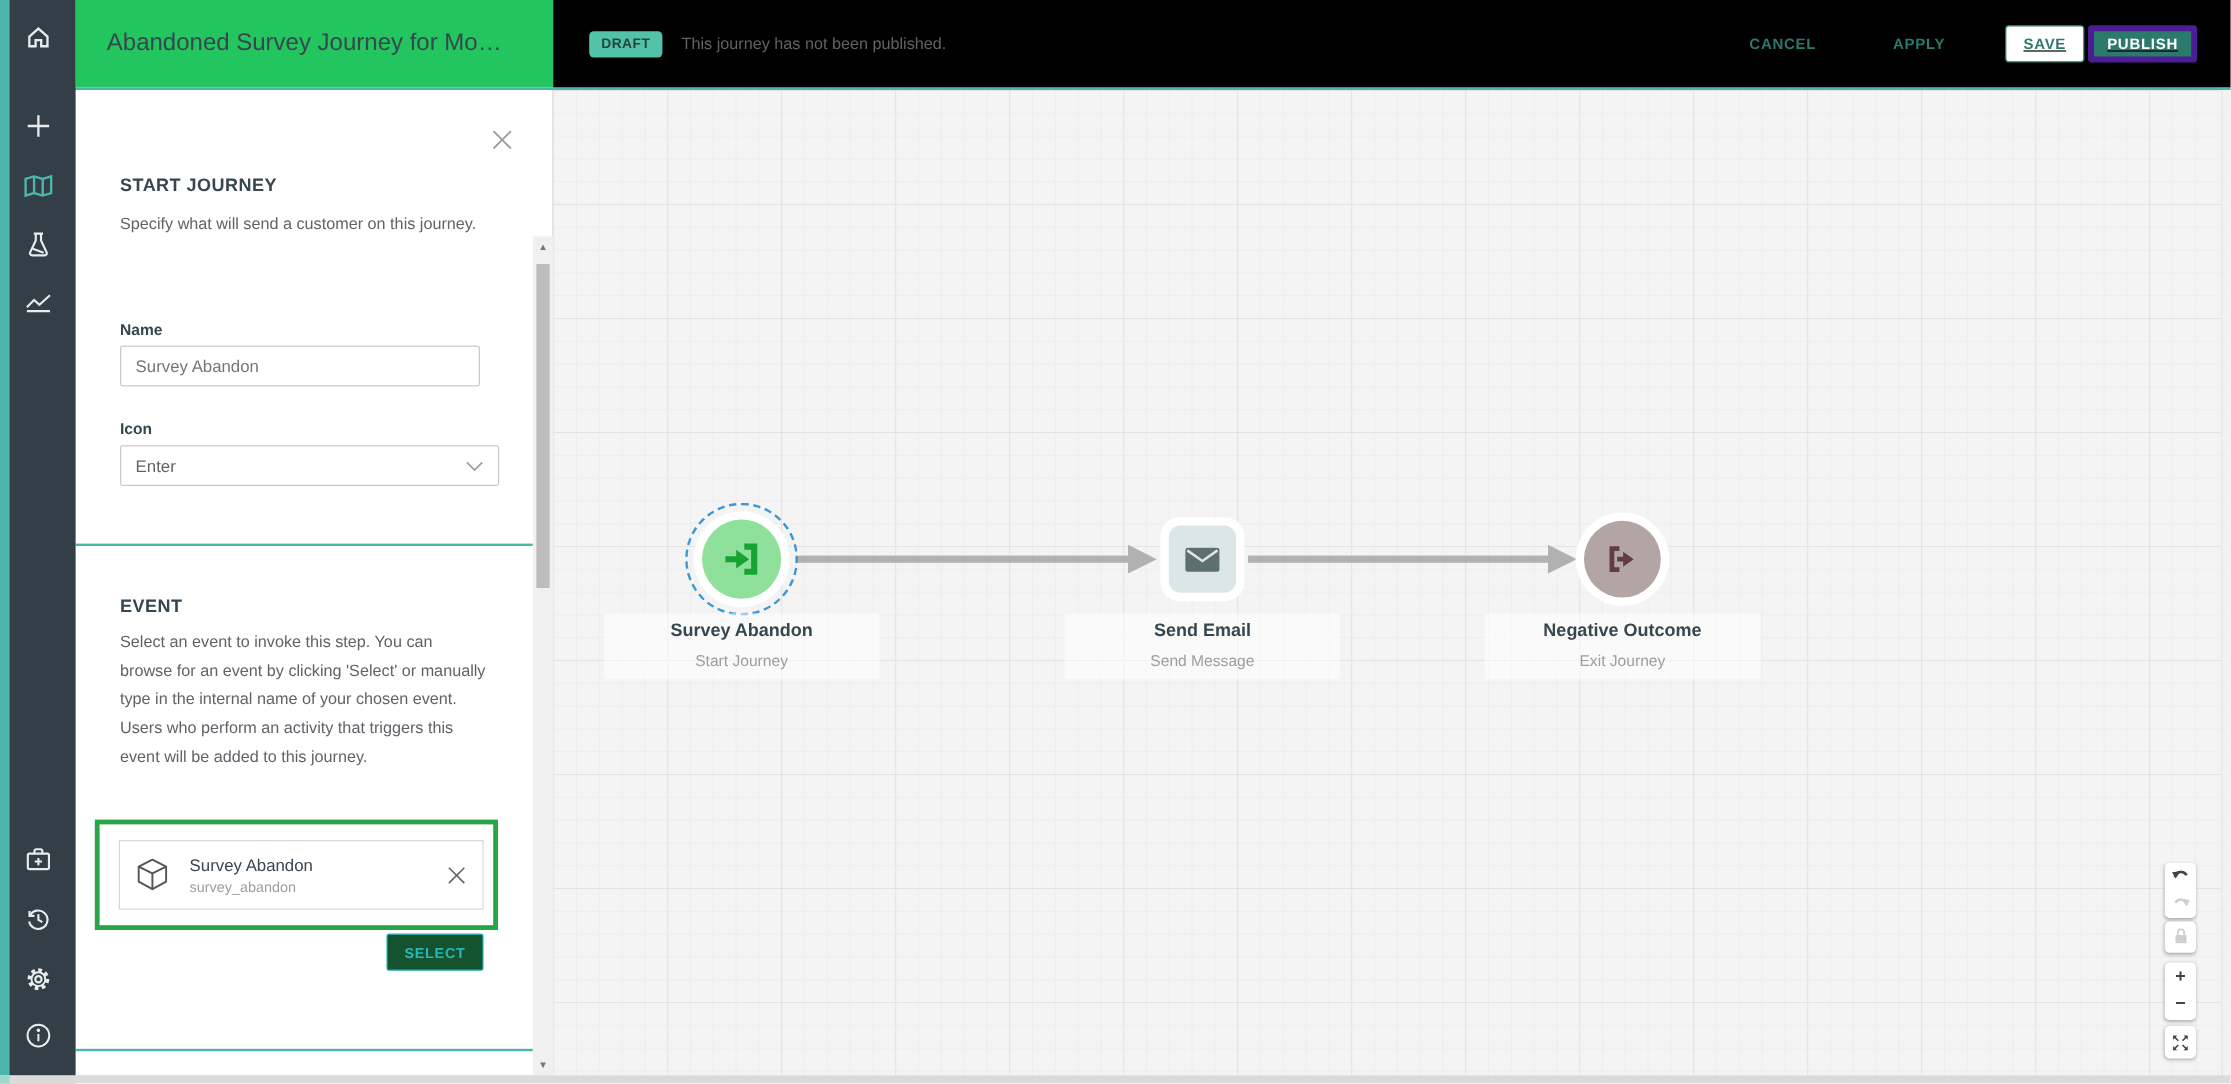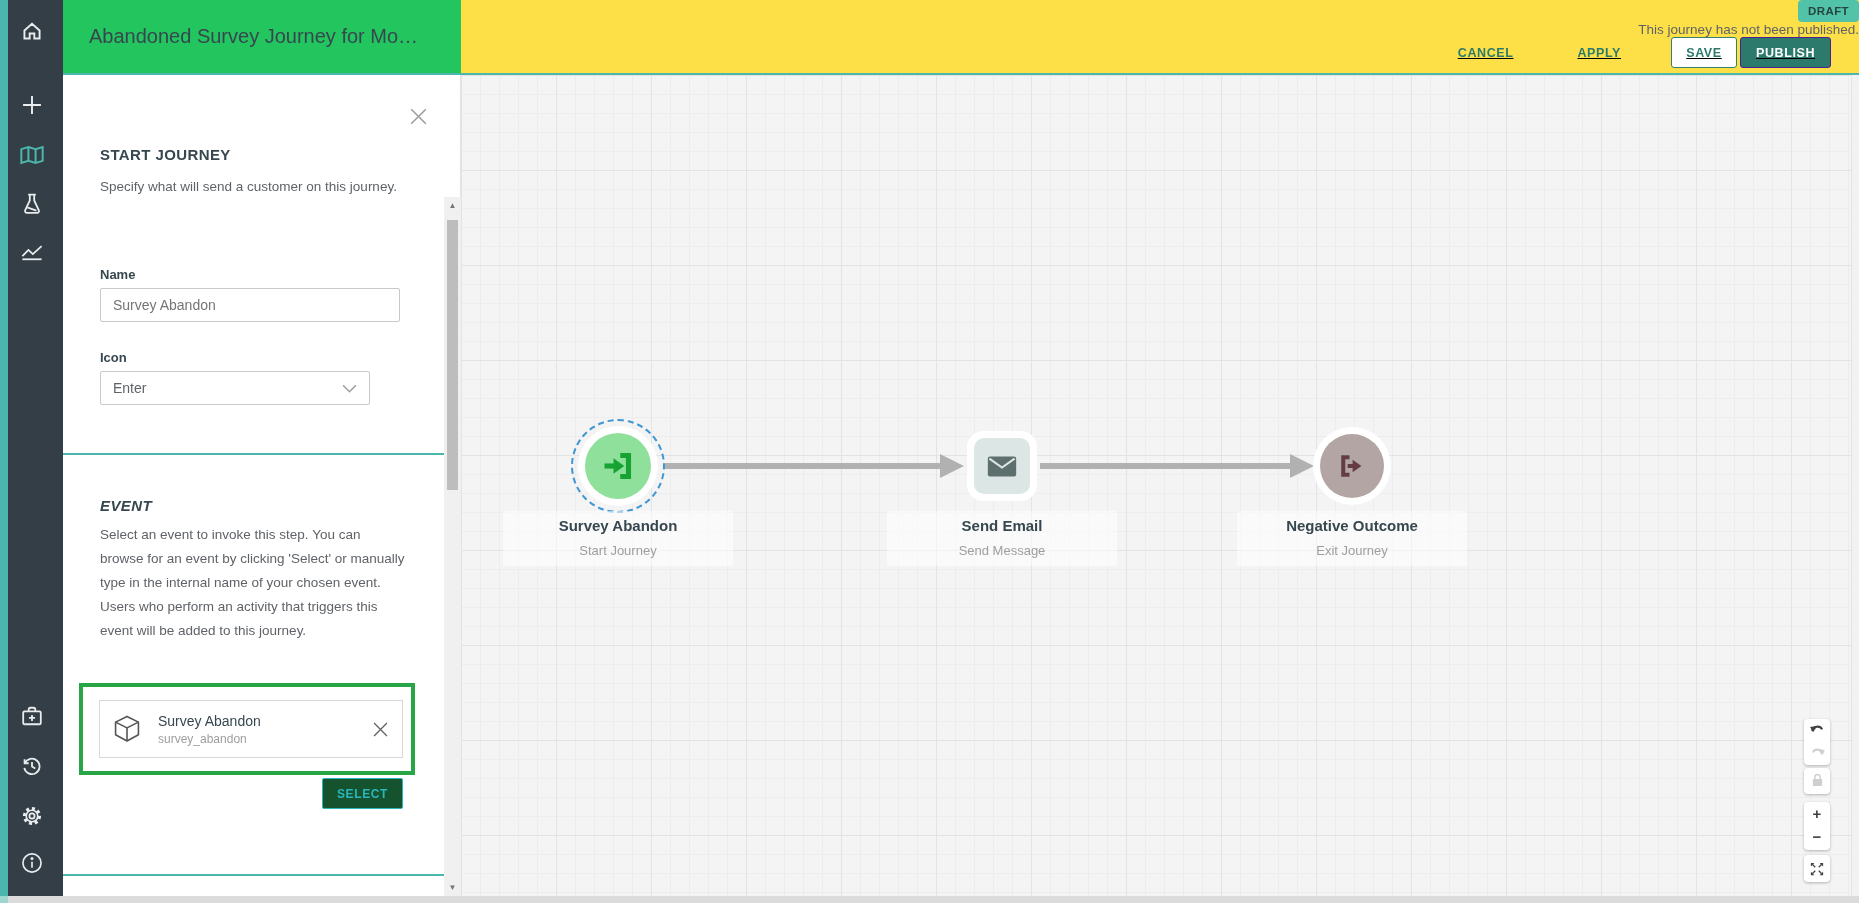--- a/index.html
+++ b/index.html
@@ -10,39 +10,39 @@
   
   #rail { position:absolute; left:0; top:0; width:63px; height:903px; background:#333e46; z-index:30; }
   #rail .stripe { position:absolute; left:0; top:0; width:8px; height:903px; background:#4db6ac; }
   .rail-icon { position:absolute; left:0; width:63px; height:40px; display:flex; align-items:center; justify-content:center; color:#e8ecee; cursor:pointer; }
   .rail-icon.active { color:#4db6ac; }
   .rail-icon svg { display:block; }
 
   
   #header-left { position:absolute; left:63px; top:0; width:398px; height:73px; background:#22c55e; z-index:20; display:flex; align-items:center; }
   #header-left .title { margin-left:26px; font-size:20px; color:#37474f; white-space:nowrap; overflow:hidden; }
-  #header-right { position:absolute; left:461px; top:0; width:1398px; height:73px; background:#fde047; z-index:20; display:flex; align-items:flex-end;flex-direction:column; }
+  #header-right { position:absolute; left:461px; top:0; width:1398px; height:73px; background:#000000; z-index:20; display:flex; align-items:center; }
   #teal-rule { position:absolute; left:0; top:73px; width:1859px; height:2px; background:#4db6ac; z-index:25; }
   .badge { margin-left:30px; background:#52c3a9; color:#26453e; font-size:11.5px; font-weight:bold; letter-spacing:.4px; padding:5px 10px; border-radius:4px; }
   .status-text { margin-left:16px; font-size:13.5px; color:#5f6368; }
   .hdr-actions { margin-left:auto; margin-right:28px; display:flex; align-items:center;text-decoration:underline; }
   .txt-btn { background:none; border:none; color:#2b7a6b; font-weight:bold; font-size:12.5px; letter-spacing:.6px; cursor:pointer; font-family:inherit; padding:8px 10px; }
   .txt-btn.cancel { margin-right:44px; }
   .txt-btn.apply { margin-right:40px; }
   .btn-outline { background:#fff; border:1px solid #35806f; color:#2b7a6b; font-weight:bold; font-size:12.5px; letter-spacing:.6px; width:66px; height:31px; border-radius:3px; cursor:pointer; font-family:inherit; margin-right:3px; }
-  .btn-fill { background:#2b7a6b; border:1px solid #4c1d95; color:#fff; font-weight:bold; font-size:12.5px; letter-spacing:.6px; width:91px; height:31px; border-radius:3px; cursor:pointer; font-family:inherit; }
+  .btn-fill { background:#2b7a6b; border:5px solid #4c1d95; color:#fff; font-weight:bold; font-size:12.5px; letter-spacing:.6px; width:91px; height:31px; border-radius:3px; cursor:pointer; font-family:inherit; }
 
   
   #panel { position:absolute; left:63px; top:75px; width:398px; height:821px; background:#fff; z-index:15; border-right:1px solid #e2e2e2; }
   #panel .close-x { position:absolute; left:344px; top:30px; width:22px; height:22px; color:#9e9e9e; cursor:pointer; display:flex; align-items:center; justify-content:center; }
   .sec-heading { position:absolute; left:37px; font-size:15px; font-weight:bold; letter-spacing:.4px; color:#37474f; }
   .sec-desc { position:absolute; left:37px; width:305px; font-size:13.5px; line-height:24px; color:#5f6368; }
   .fld-label { position:absolute; left:37px; font-size:13px; font-weight:bold; color:#37474f; }
   .fld-input { position:absolute; left:37px; width:300px; height:34px; border:1px solid #c9c9c9; border-radius:2px; padding:0 12px; font-size:14px; color:#757575; font-family:inherit; background:#fff; }
-  .fld-select { position:absolute; left:37px; width:270px; height:34px; border:1px solid #c9c9c9; border-radius:2px; padding:0 12px; font-size:14px; color:#5f6368; background:#fff; display:flex; align-items:center; cursor:pointer; }
+  .fld-select { position:absolute; left:37px; width:316px; height:34px; border:1px solid #c9c9c9; border-radius:2px; padding:0 12px; font-size:14px; color:#5f6368; background:#fff; display:flex; align-items:center; cursor:pointer; }
   .fld-select .chev { margin-left:auto; color:#9e9e9e; display:flex; }
   .panel-divider { position:absolute; left:0; width:381px; height:2px; background:#4db6ac; }
   .event-highlight { position:absolute; left:16px; top:608px; width:336px; height:92px; border:4px solid #28a546; background:#fff; }
   .event-card { position:absolute; left:16px; top:13px; width:304px; height:58px; border:1px solid #d8d8d8; background:#fff; display:flex; align-items:center; }
   .event-card .cube { margin-left:11px; color:#555; display:flex; }
   .event-card .ec-text { margin-left:15px; }
   .event-card .ec-title { font-size:14px; color:#37474f; }
   .event-card .ec-sub { font-size:12px; color:#9e9e9e; margin-top:3px; }
   .event-card .ec-x { margin-left:auto; margin-right:14px; color:#616161; cursor:pointer; display:flex; }
   .select-btn { position:absolute; left:259px; top:703px; width:81px; height:31px; background:#14532d; border:1px solid #29b6bc; border-radius:2px; color:#29b6bc; font-weight:bold; font-size:12px; letter-spacing:.6px; cursor:pointer; font-family:inherit; }
@@ -199,21 +199,21 @@
       <span>Enter</span>
       <span class="chev">
         <svg width="15" height="9" viewBox="0 0 14 8" fill="none" stroke="currentColor" stroke-width="1.4">
           <path d="M1 1 L7 7 L13 1"></path>
         </svg>
       </span>
     </div>
 
     <div class="panel-divider" style="top:378px;"></div>
 
-    <h2 class="sec-heading" style="top:422px;font-style:italic;">EVENT</h2>
+    <h2 class="sec-heading" style="top:422px;">EVENT</h2>
     <p class="sec-desc" style="top:448px;">Select an event to invoke this step. You can browse for an event by clicking 'Select' or manually type in the internal name of your chosen event. Users who perform an activity that triggers this event will be added to this journey.</p>
 
     <div class="event-highlight">
       <div class="event-card">
         <span class="cube">
           <svg width="32" height="30" viewBox="0 0 28 25" fill="none" stroke="currentColor" stroke-width="1.4" stroke-linejoin="round">
             <path d="M14 1.5 L24 6.5 L24 17.5 L14 23 L4 17.5 L4 6.5 Z"></path>
             <path d="M4 6.5 L14 11.5 L24 6.5"></path>
             <path d="M14 11.5 V23"></path>
           </svg>

